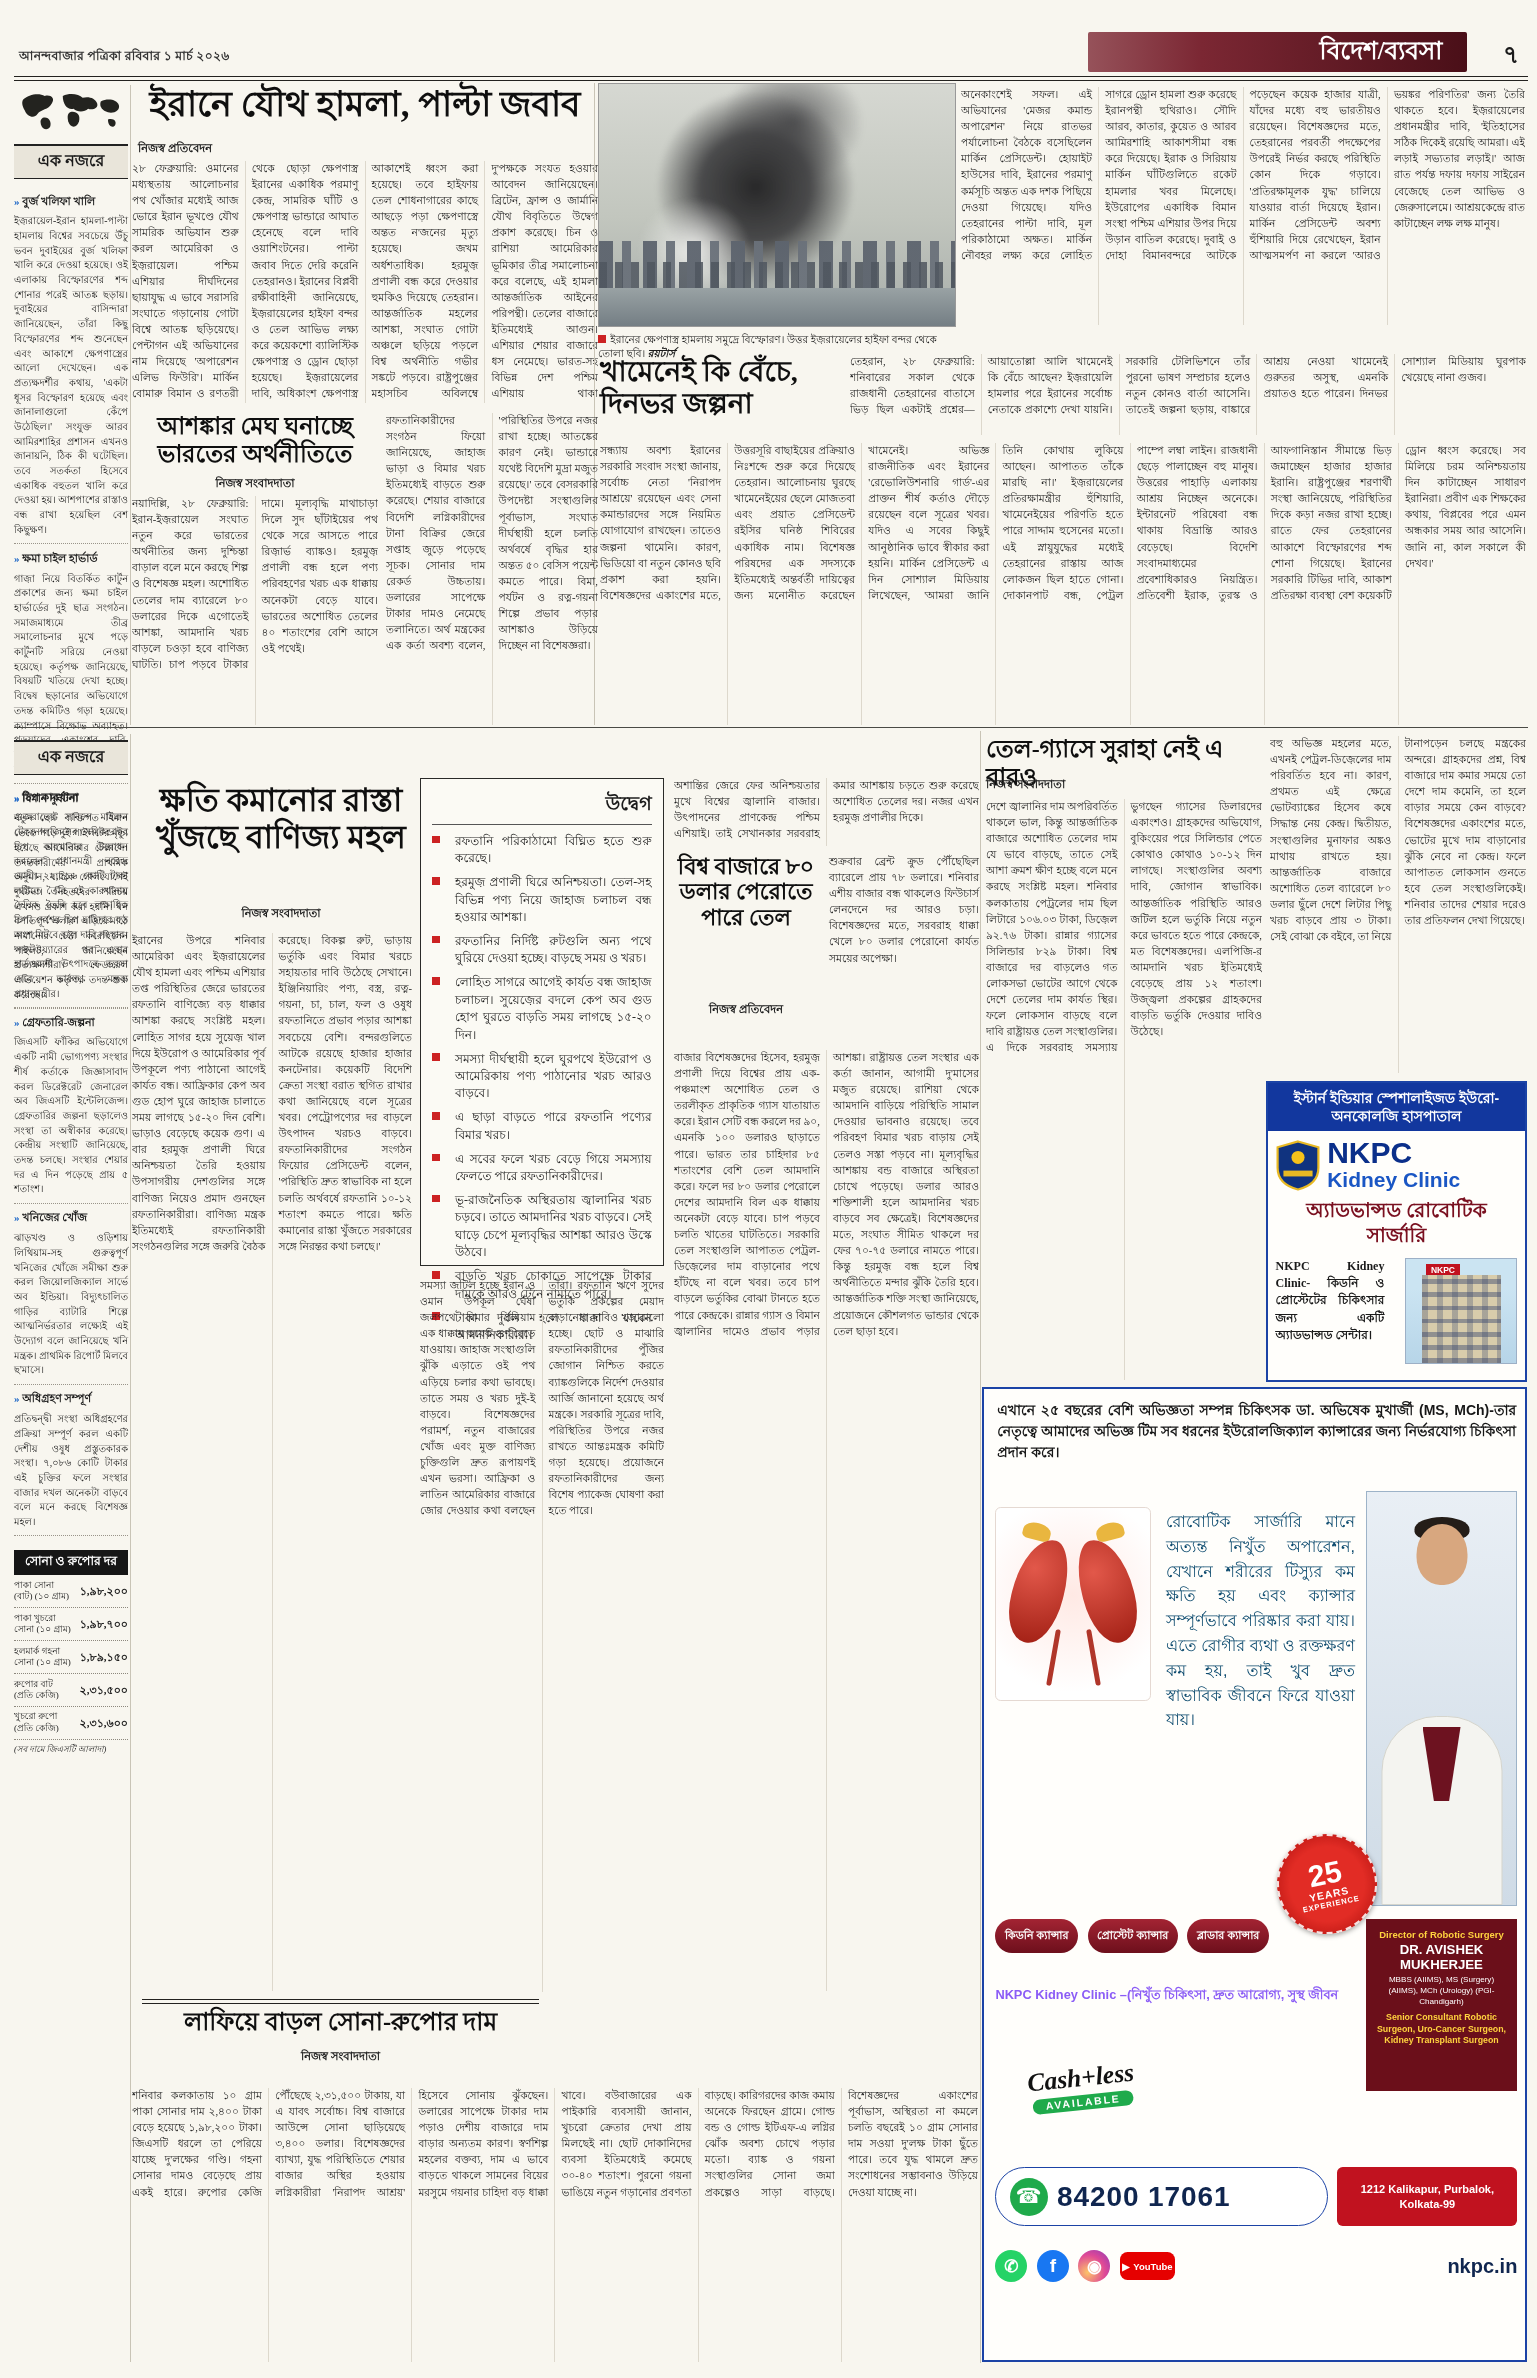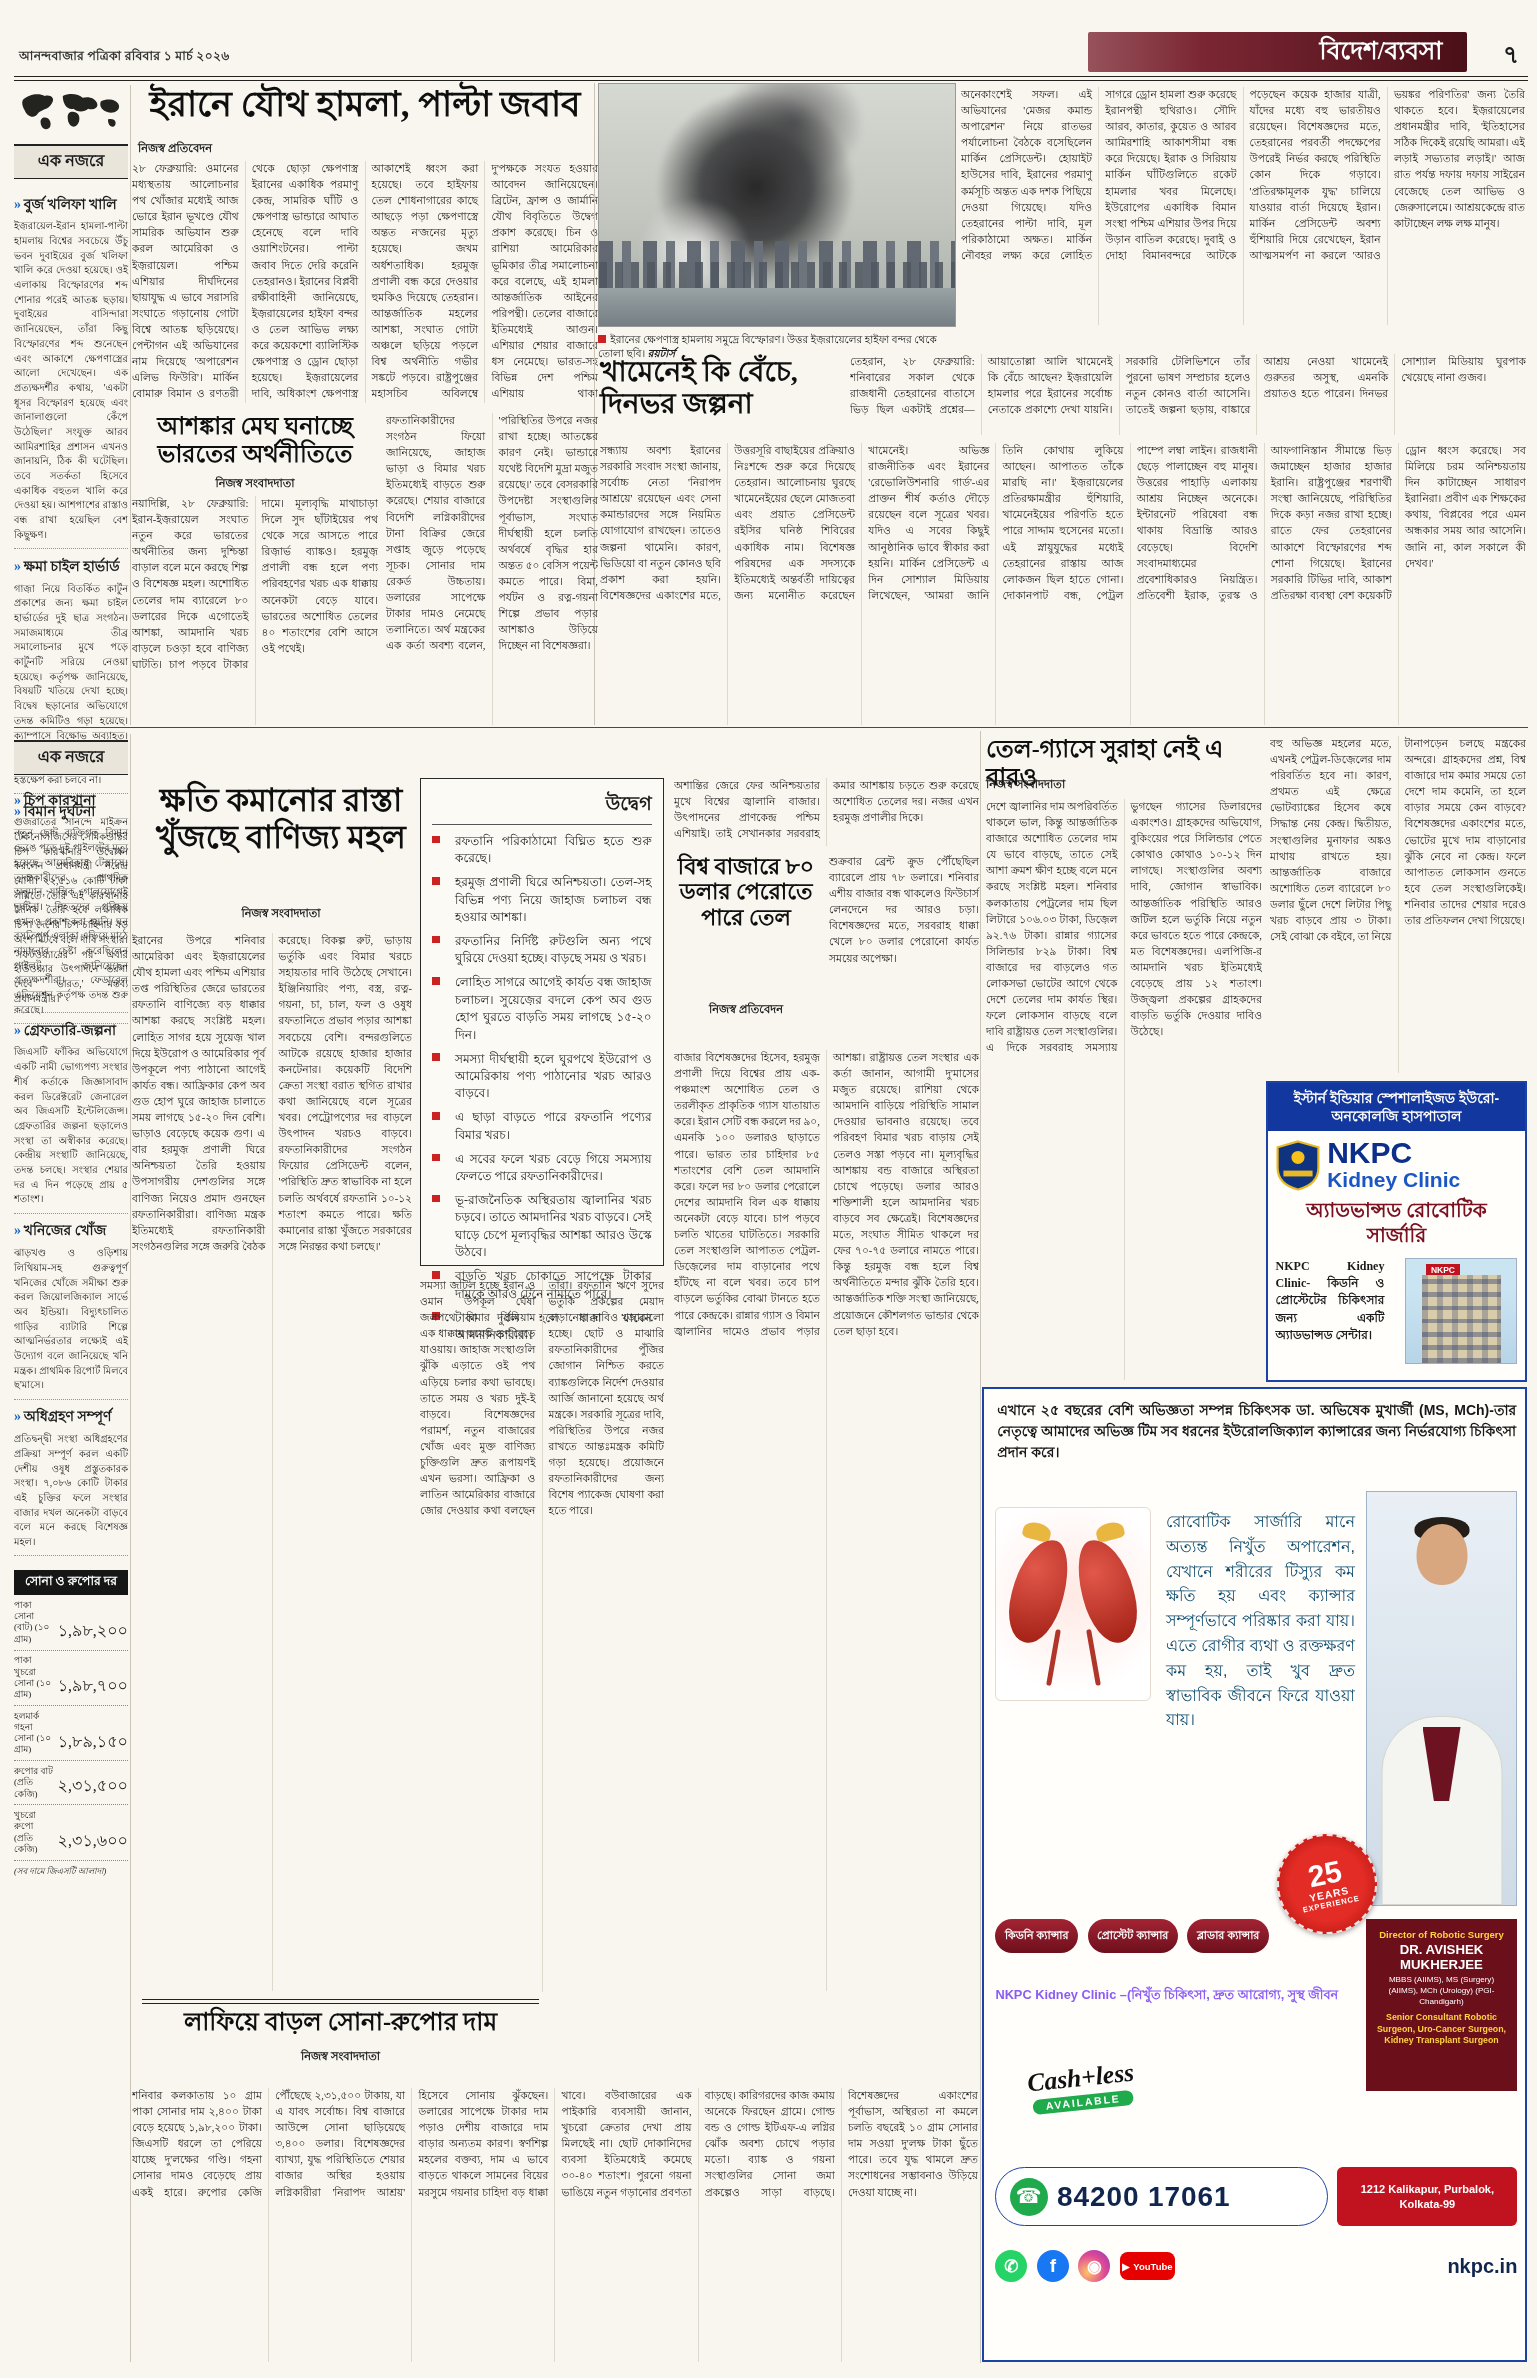--- a/index.html
+++ b/index.html
@@ -22,21 +22,21 @@
                color:#fff;font-weight:bold;font-size:24.6px;display:flex;align-items:center;
                justify-content:flex-end;padding:0 24.6px;border-radius:1.9px}
   .pageno{font-size:24.6px;font-weight:bold}
   .hdr-rule{border-top:1.9px solid #23221f;border-bottom:0.9px solid #23221f;height:4.7px}
 
   
   .sb{border-right:0}
   .sb-title{font-weight:bold;font-size:16px;text-align:center;background:#e9e5da;
             border-top:2.8px solid #222;border-bottom:0.9px solid #222;padding:2.8px 0;margin:5.7px 0 7.6px}
   .sb-item{border-bottom:0.9px dotted #9a958a;padding:5.7px 0}
-  .sb-head{font-weight:bold;font-size:14px;margin-bottom:2.8px}
+  .sb-head{font-weight:bold;font-size:11px;margin-bottom:2.8px}
   .arr{color:#1763c6;font-weight:bold;margin-right:2.8px}
   .sb-body{font-size:9.8px;line-height:1.5;text-align:justify}
 
   
   .photo{overflow:hidden;background:linear-gradient(#d6d8d2 0%,#c2c6be 55%,#a7adaa 100%);border:0.9px solid #999}
   .smoke1{position:absolute;left:57px;top:5.7px;width:199px;height:194px;border-radius:50%;
           background:radial-gradient(closest-side,rgba(35,35,36,.97),rgba(60,60,62,.9) 55%,rgba(110,110,112,0));filter:blur(1.9px)}
   .smoke2{position:absolute;left:123px;top:-23px;width:142px;height:123px;border-radius:50%;
           background:radial-gradient(closest-side,rgba(80,80,82,.9),rgba(130,130,132,0));filter:blur(2.8px)}
   .smoke3{position:absolute;left:38px;top:114px;width:114px;height:104px;border-radius:50%;
@@ -56,21 +56,21 @@
   .wbox-title{font-weight:bold;font-size:19px;text-align:right;border-bottom:0.9px solid #555;
               padding-bottom:3.8px;margin-bottom:7.6px}
   .w-item{display:flex;gap:15px;font-size:12px;line-height:1.45;text-align:justify;margin-bottom:6.6px}
   .w-sq{flex:0 0 7.6px;width:7.6px;height:7.6px;background:#c22;margin-top:2.8px}
 
   
   .rt-title{background:#161616;color:#fff;font-weight:bold;font-size:12.3px;text-align:center;padding:2.8px 0}
   .rt-row{display:flex;justify-content:space-between;align-items:flex-end;gap:3.8px;
           border-bottom:0.9px dotted #8d887d;padding:4.7px 0}
   .rt-label{font-size:9px;line-height:1.25;width:59px}
-  .rt-val{font-size:16px;font-weight:normal;white-space:nowrap}
+  .rt-val{font-size:11px;font-weight:bold;white-space:nowrap}
   .rt-foot{font-size:8.5px;font-style:italic;padding-top:3.8px}
 
   .dbl-rule{border-top:1.9px solid #23221f;border-bottom:0.9px solid #23221f;height:4.7px}
 
   
   .adbox{border:2.8px solid #1b43a6;background:#fffefb}
   .ad-banner{background:#12379e;color:#fff;font-family:"Liberation Sans",sans-serif;font-weight:bold;
              font-size:14px;text-align:center;line-height:1.3;padding:5.7px 7.6px}
   .brand1{font-family:"Liberation Sans",sans-serif;font-weight:bold;font-size:30px;color:#0b2f8a;line-height:1}
   .brand2{font-family:"Liberation Sans",sans-serif;font-weight:bold;font-size:21px;color:#1a56c4}

